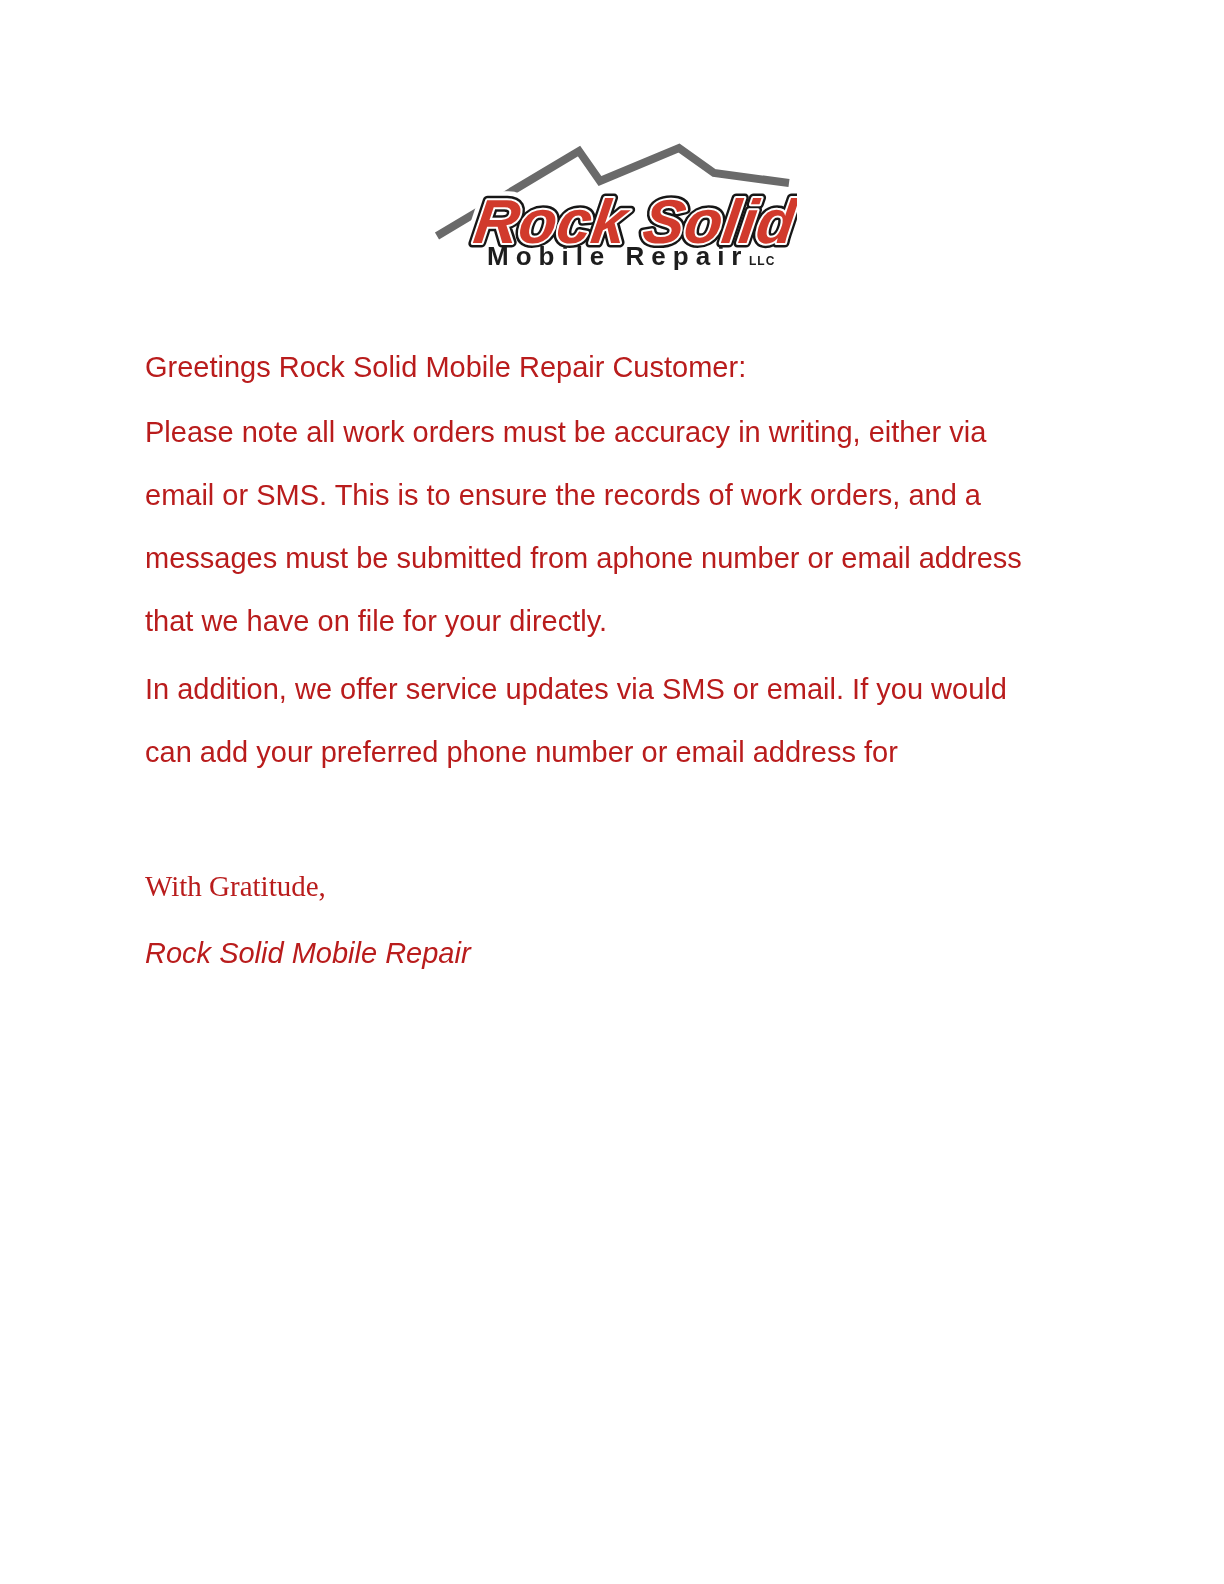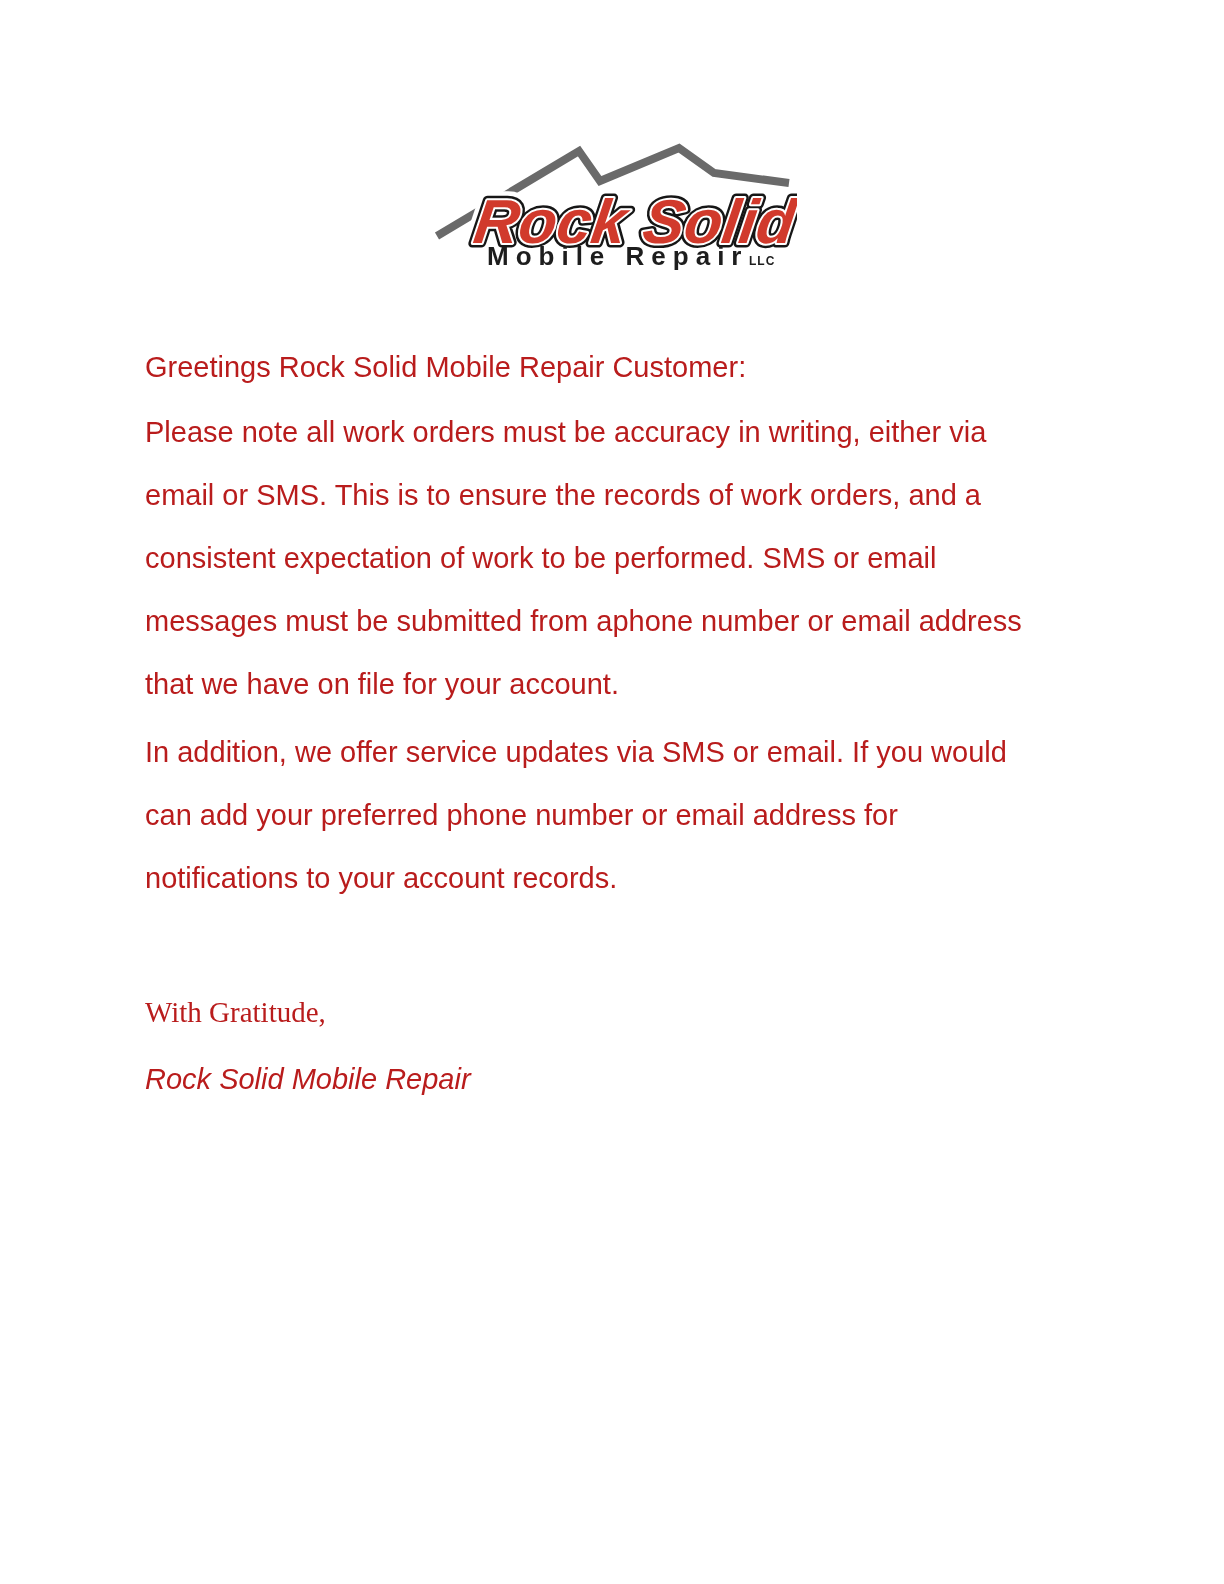--- a/index.html
+++ b/index.html
@@ -95,29 +95,27 @@
     </svg>
   </div>
 
   <div class="letter">
 
     <div class="line greeting">Greetings Rock Solid Mobile Repair Customer:</div>
 
     <div class="para-1">
       <div class="line">Please note all work orders must be accuracy in writing, either via</div>
       <div class="line">email or SMS. This is to ensure the records of work orders, and a</div>
-      <div class="line">consistent expectation of work to be performed. SMS or email</div>
       <div class="line">messages must be submitted from aphone number or email address</div>
-      <div class="line">that we have on file for your account.</div>
+      <div class="line">that we have on file for your directly.</div>
     </div>
 
     <div class="para-2">
       <div class="line">In addition, we offer service updates via SMS or email. If you would</div>
       <div class="line">can add your preferred phone number or email address for</div>
-      <div class="line">notifications to your account records.</div>
     </div>
 
     <div class="line closing">With Gratitude,</div>
 
     <div class="line signature">Rock Solid Mobile Repair</div>
 
   </div>
 
 </div>
 

